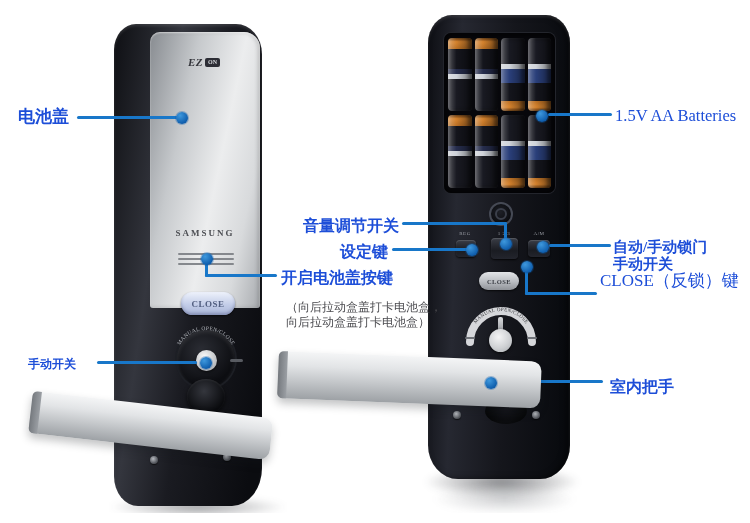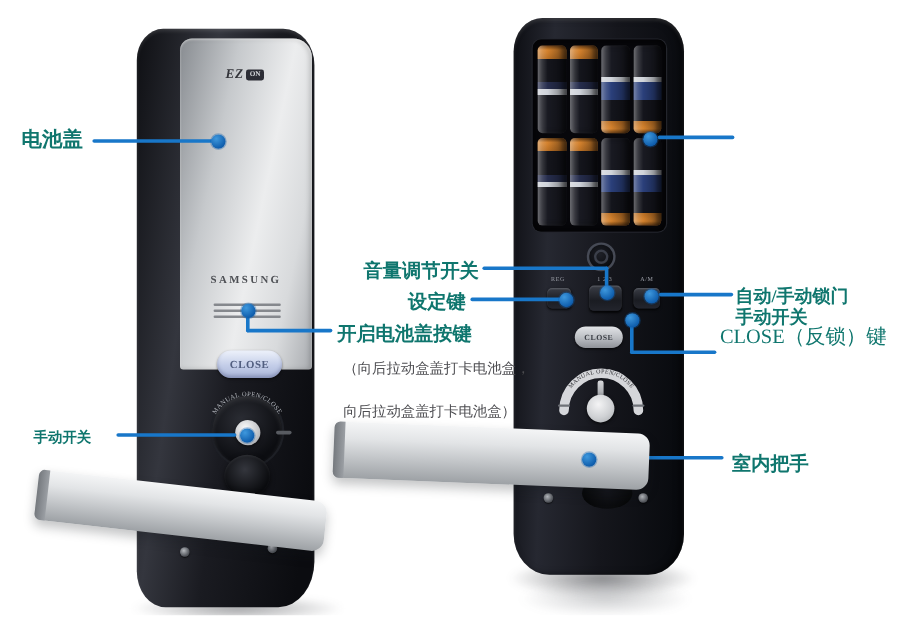--- a/index.html
+++ b/index.html
@@ -5,21 +5,21 @@
   html,body{margin:0;padding:0;background:#fff;}
   .stage{position:relative;width:750px;height:513px;background:#fff;overflow:hidden;
          font-family:Liberation Serif, serif;}
 
   
   .cline{position:absolute;height:3px;background:#1877c9;border-radius:2px;}
   .cvline{position:absolute;width:3px;background:#1877c9;border-radius:2px;}
   .cdot{position:absolute;width:12px;height:12px;border-radius:50%;
         background:radial-gradient(circle at 35% 30%,#3e98dd,#0e5cab 72%);
         box-shadow:0 0 0 1px rgba(14,92,171,.35);z-index:30;}
-  .lbl{position:absolute;color:#0f766e;font-weight:600;white-space:nowrap;}
+  .lbl{position:absolute;color:#1d4ed8;font-weight:600;white-space:nowrap;}
   .lbl-sm{position:absolute;color:#4c4c50;font-weight:500;white-space:nowrap;}
 
   
   .f-body{position:absolute;left:114px;top:24px;width:148px;height:482px;
           border-radius:22px 26px 30px 24px / 26px 30px 38px 30px;
           background:linear-gradient(98deg,#0e0f13,#34363e 32%,#1a1b21 55%,#0b0c10 92%);
           box-shadow:inset 0 2px 3px rgba(255,255,255,.12);}
   .f-panel{position:absolute;left:150px;top:32px;width:110px;height:276px;
            border-radius:10px 16px 3px 3px;
            background:linear-gradient(102deg,#888c91,#c6c9cc 30%,#ecedee 58%,#d8dadc 80%,#a9acb0);
@@ -209,24 +209,25 @@
 
   <div class="lbl" style="left:255px;top:242px;width:133px;text-align:right;font-size:16px;">设定键</div>
   <div class="cline" style="left:392px;top:248px;width:78px;"></div>
   <div class="cdot" style="left:466px;top:244px;"></div>
 
   <div class="cdot" style="left:201px;top:253px;"></div>
   <div class="cvline" style="left:205px;top:259px;height:18px;"></div>
   <div class="cline" style="left:205px;top:274px;width:72px;"></div>
   <div class="lbl" style="left:281px;top:268px;font-size:16px;">开启电池盖按键</div>
   <div class="lbl-sm" style="left:286px;top:299px;font-size:12px;">（向后拉动盒盖打卡电池盒，</div>
-  <div class="lbl-sm" style="left:286px;top:314px;font-size:12px;margin-top:21px;">向后拉动盒盖打卡电池盒）</div>
+  <div class="lbl-sm" style="left:286px;top:314px;font-size:12px;">向后拉动盒盖打卡电池盒）</div>
 
   <div class="cdot" style="left:536px;top:110px;"></div>
   <div class="cline" style="left:548px;top:113px;width:64px;"></div>
+  <div class="lbl" style="left:615px;top:106px;font-size:16.5px;font-weight:500;">1.5V AA Batteries</div>
 
   <div class="cdot" style="left:537px;top:241px;"></div>
   <div class="cline" style="left:549px;top:244px;width:62px;"></div>
   <div class="lbl" style="left:613px;top:238px;font-size:15px;text-align:center;">自动/手动锁门</div>
   <div class="lbl" style="left:613px;top:255px;font-size:15px;">手动开关</div>
 
   <div class="cdot" style="left:521px;top:261px;"></div>
   <div class="cvline" style="left:525px;top:267px;height:28px;"></div>
   <div class="cline" style="left:525px;top:292px;width:72px;"></div>
   <div class="lbl" style="left:600px;top:269px;font-size:17px;font-weight:500;">CLOSE（反锁）键</div>

